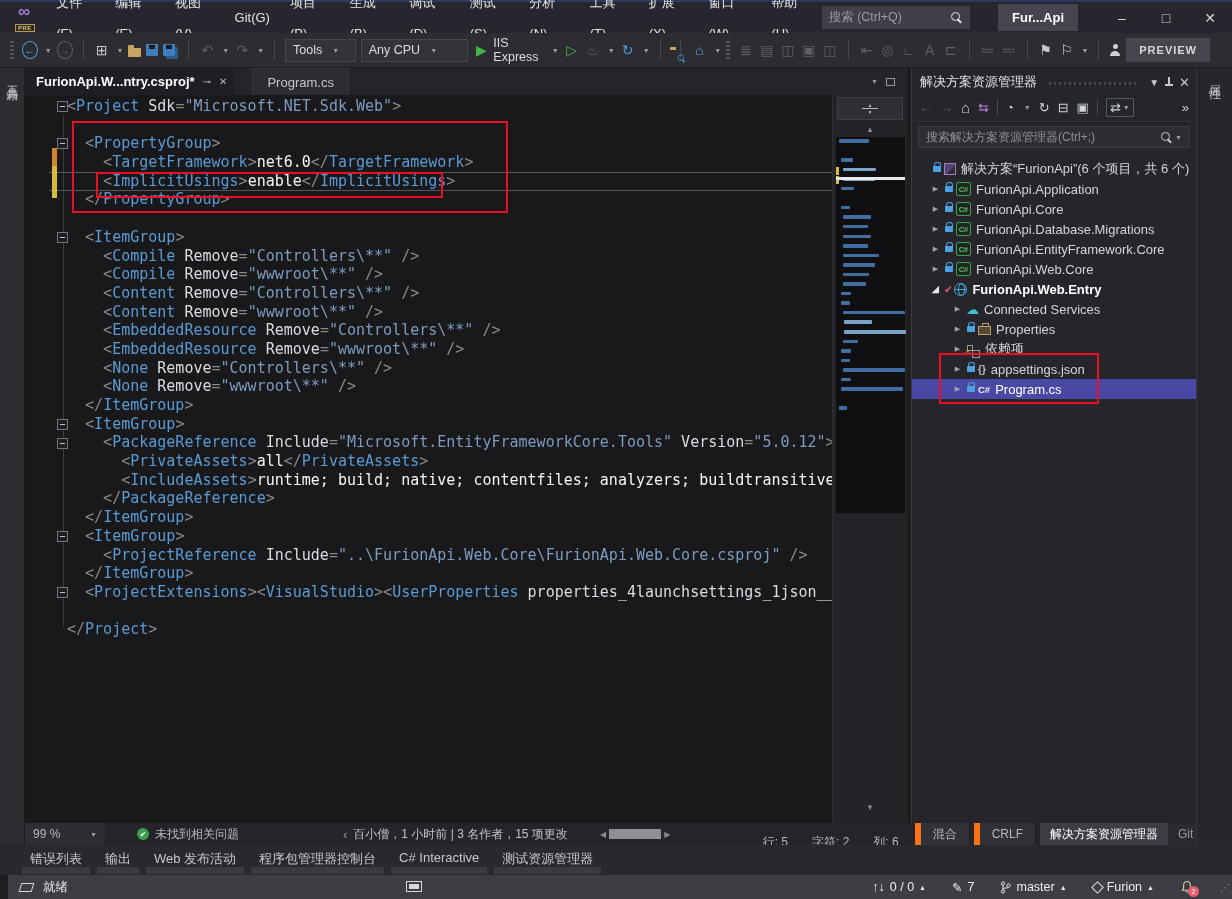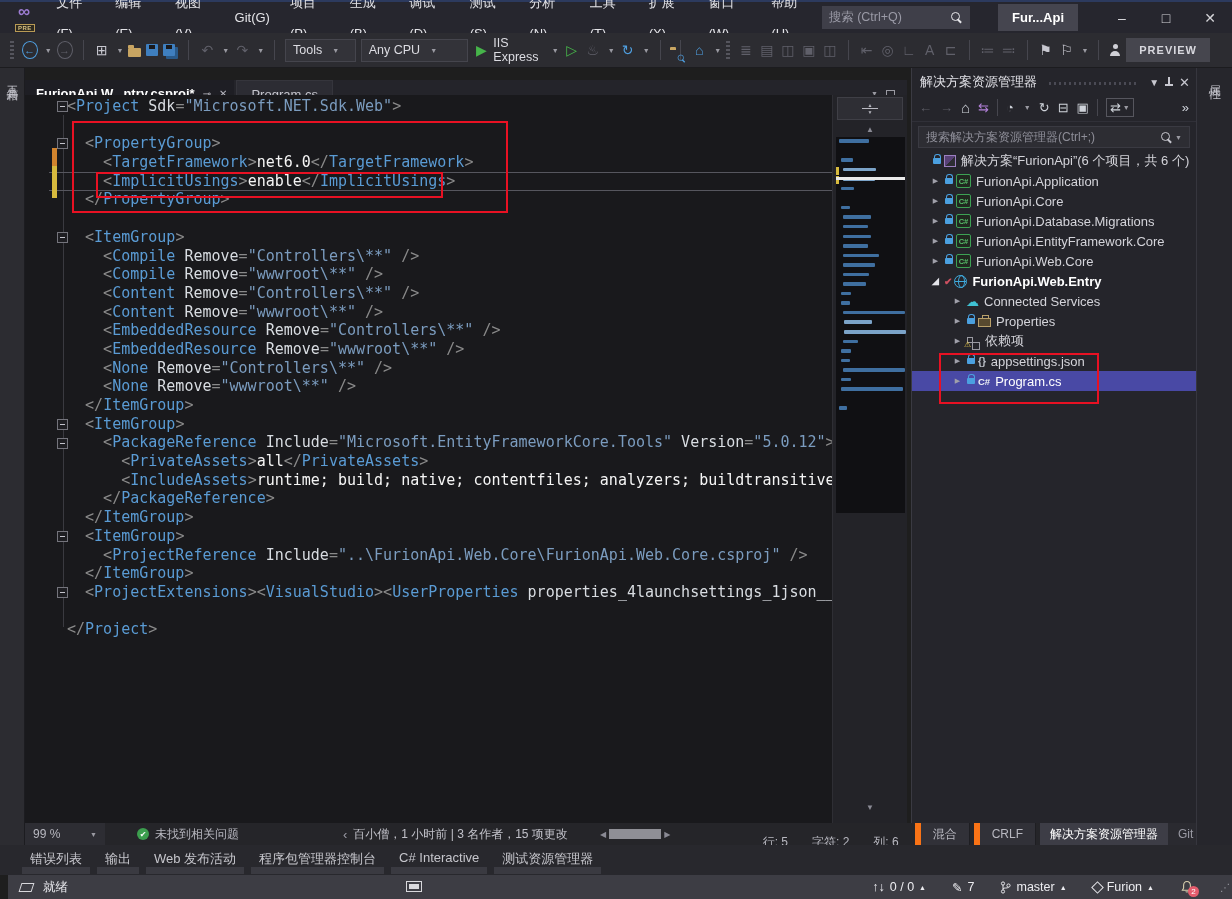--- a/index.html
+++ b/index.html
@@ -30,21 +30,21 @@
   .run-group{display:flex;align-items:center;gap:4px;font-size:12.5px;color:#dcdce2;}
   .preview-btn{margin-left:auto;margin-right:12px;height:24px;background:#46464e;color:#d8d8de;font-size:11px;font-weight:bold;letter-spacing:1px;display:flex;align-items:center;padding:0 13px;}
   .grip-dots{width:4px;height:18px;background:repeating-linear-gradient(#55555d 0 2px,transparent 2px 4px);margin-right:3px;}
 
   
   .toolbox-strip{position:absolute;top:68px;left:0;width:25px;height:777px;background:#2c2c31;border-right:1px solid #1c1c20;}
   .v-label{writing-mode:vertical-rl;font-size:12px;color:#c2c2ca;margin:8px auto 0;display:block;text-align:center;letter-spacing:2px;}
   .rightstrip{position:absolute;top:68px;left:1196px;width:36px;height:777px;background:#26262c;border-left:1px solid #36363e;}
 
   
-  .tabstrip{position:absolute;top:80px;left:25px;width:882px;height:27px;background:#24242a;display:flex;align-items:stretch;}
+  .tabstrip{position:absolute;top:68px;left:25px;width:882px;height:27px;background:#24242a;display:flex;align-items:stretch;gap:16px;}
   .tab{display:flex;align-items:center;font-size:13px;}
   .tab.active{background:#1e1e24;color:#fff;font-weight:bold;padding:0 7px 0 11px;gap:8px;}
   .tab.inactive{background:#2c2c33;color:#c4c4cc;padding:0 14px;margin-left:2px;border:1px solid #35353c;border-bottom:none;}
   .tab-ico{font-size:10px;color:#b8b8c0;font-weight:normal;}
   .tabstrip-right{margin-left:auto;display:flex;align-items:center;gap:8px;padding-right:12px;color:#9a9aa2;}
   .mini-box{width:9px;height:8px;border:1px solid #9a9aa2;}
 
   
   .editor{position:absolute;top:95px;left:25px;width:807px;height:728px;background:#19191c;overflow:hidden;}
   #code-lines{position:absolute;top:2px;left:0;right:0;}
@@ -90,21 +90,21 @@
   .x-title{height:26px;display:flex;align-items:center;padding:2px 6px 0 8px;font-size:13px;color:#e0e0e6;gap:6px;}
   .x-grip{flex:1;height:3px;align-self:center;margin:2px 6px 0;background:repeating-linear-gradient(90deg,#4a4a54 0 2px,transparent 2px 5px);}
   .x-ico{color:#c8c8d0;font-size:10px;}
   .x-toolbar{height:28px;display:flex;align-items:center;padding:0 7px;gap:8px;border-bottom:1px solid #303038;font-size:13px;}
   .xi{color:#ced2d9;display:inline-flex;align-items:center;}
   .xi.dis{color:#5c5c66;}
   .xi.purple{color:#b180d7;}
   .xi.boxed{border:1px solid #56565e;padding:0 3px;height:19px;}
   .xsep{width:1px;height:17px;background:#46464e;}
   .x-search{height:22px;margin:4px 6px 2px;background:#2d2d33;border:1px solid #3a3a42;display:flex;align-items:center;padding:0 7px;font-size:12px;color:#8e8e98;}
-  #tree{margin-top:3px;position:relative;}
+  #tree{margin-top:11px;position:relative;}
   .tree-row{height:20px;display:flex;align-items:center;font-size:13px;color:#d4d4da;position:relative;}
   .tree-row.sel{background:#4949a5;color:#fff;}
   .tree-row.bold{font-weight:bold;color:#fff;}
   .tr-arrow{width:13px;font-size:7px;color:#a0a0aa;text-align:center;flex:none;}
   .tr-arrow.exp{font-size:9px;color:#e4e4ea;}
   .tr-gap{width:13px;flex:none;}
   .tr-label{margin-left:5px;white-space:nowrap;}
   .x-bottom-tabs{position:absolute;top:823px;left:1040px;width:192px;height:22px;background:#2a2a30;display:flex;}
   .btab{padding:0 10px;font-size:12px;display:flex;align-items:center;color:#9a9aa4;}
   .btab.active{background:#3d3d46;color:#fff;}

